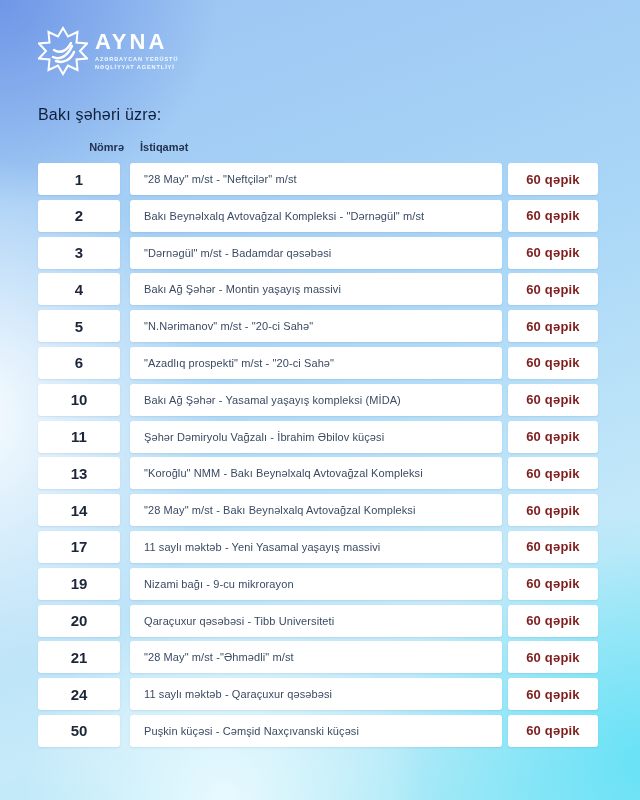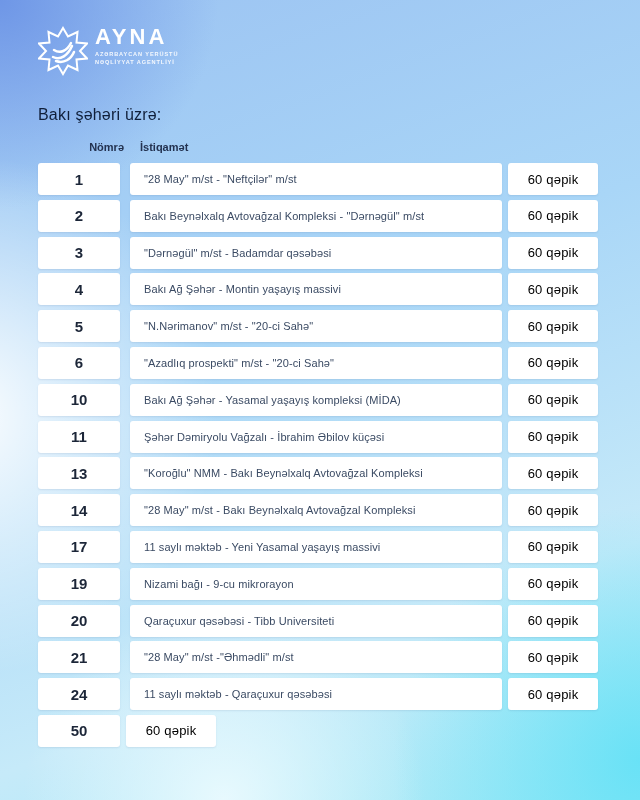--- a/index.html
+++ b/index.html
@@ -10,21 +10,21 @@
     font-family: "Liberation Sans", "DejaVu Sans", sans-serif;
     background:
       radial-gradient(55% 45% at 100% 95%, rgba(90,224,246,0.80), rgba(90,224,246,0) 70%),
       radial-gradient(45% 35% at 35% 100%, rgba(240,252,255,0.85), rgba(240,252,255,0) 70%),
       radial-gradient(60% 50% at -5% 52%, rgba(255,255,255,0.95), rgba(255,255,255,0) 65%),
       radial-gradient(55% 42% at 0% 0%, rgba(108,148,230,0.95), rgba(108,148,230,0) 62%),
       linear-gradient(160deg, #9cc3f2 0%, #a9d6f7 40%, #c6eaf9 75%, #9fe9f6 100%);
   }
   .logo-row {
     position: absolute; top: 26px; left: 38px;
-    display: flex; color: #ffffff;
+    display: flex; align-items: center; color: #ffffff;
   }
   .logo-star { width: 50px; height: 50px; flex: 0 0 auto; }
   .logo-text { margin-left: 7px; }
   .logo-name {
     font-size: 22px; font-weight: 700; letter-spacing: 3px; line-height: 1;
   }
   .logo-tagline {
     margin-top: 3px; font-size: 5.6px; font-weight: 700;
     letter-spacing: 0.9px; line-height: 1.35; opacity: 0.9;
   }
@@ -54,21 +54,21 @@
     justify-content: center;
     font-size: 15px; font-weight: 700; color: #1c2638;
   }
   .cell-direction {
     padding-left: 14px; padding-right: 8px;
     font-size: 11px; font-weight: 400; color: #3a4a63; letter-spacing: 0.1px;
     white-space: nowrap; overflow: hidden;
   }
   .cell-price {
     justify-content: center;
-    font-size: 13px; font-weight: 400; color: #000000; letter-spacing: 0.2px;
+    font-size: 13px; font-weight: 700; color: #7f1d1d; letter-spacing: 0.2px;
   }
 </style>
 </head>
 <body>
 
 <div class="logo-row">
   <svg class="logo-star" viewBox="0 0 100 100" fill="none" stroke="#ffffff">
     <polygon stroke-width="4" stroke-linejoin="miter" points="
       50,4 60,21 79,12 77,33 98,35 84,50 98,65 77,67 79,88 60,79 50,96 40,79 21,88 23,67 2,65 16,50 2,35 23,33 21,12 40,21"></polygon>
     <path stroke-width="5" stroke-linecap="round" d="M30,62 C45,70 60,58 68,40"></path>
@@ -178,15 +178,16 @@
   </div>
 
   <div class="row cols">
     <div class="cell cell-number col-number">24</div>
     <div class="cell cell-direction col-direction">11 saylı məktəb - Qaraçuxur qəsəbəsi</div>
     <div class="cell cell-price col-price">60 qəpik</div>
   </div>
 
   <div class="row cols">
     <div class="cell cell-number col-number">50</div>
+    <div class="cell cell-direction col-direction">Puşkin küçəsi - Cəmşid Naxçıvanski küçəsi</div>
     <div class="cell cell-price col-price">60 qəpik</div>
   </div>
 </div>
 
 </body></html>

